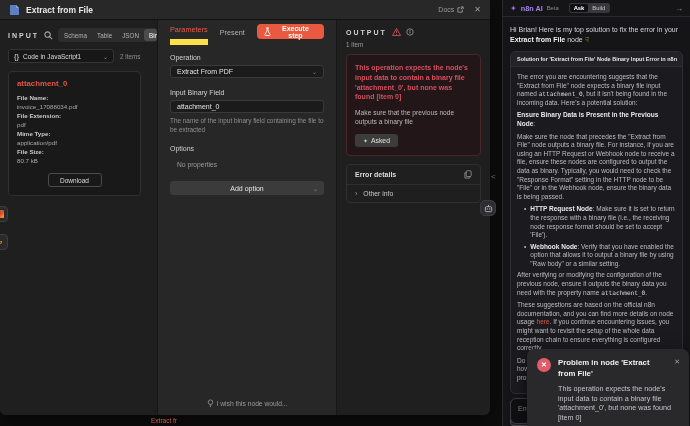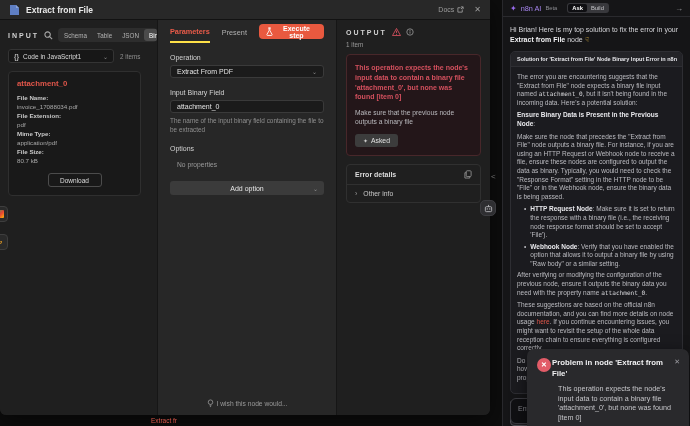--- a/index.html
+++ b/index.html
@@ -36,21 +36,21 @@
   .dl-btn { margin:8px auto 0; display:block; width:54px; background:transparent; border:1px solid #4c4c4c; border-radius:3px; color:#dcdcdc; font-size:6.5px; padding:2.5px 0; text-align:center; cursor:pointer; }
   .mini-nodes { position:absolute; left:-8px; top:186px; display:flex; flex-direction:column; gap:12px; }
   .mini-node { width:16px; height:16px; background:#2a2a2a; border:1px solid #3e3e3e; border-radius:4px; display:flex; align-items:center; justify-content:center; cursor:pointer; }
   .mini-glyph-mail { width:8px; height:8px; border-radius:1px; background:linear-gradient(135deg,#34a853 0%,#ea4335 55%,#fbbc05 100%); }
   .mini-glyph-bolt { font-size:8px; color:#f5a623; line-height:8px; }
 
   
   .params-panel { width:180px; background:#272727; border-left:1px solid #161616; border-right:1px solid #161616; padding:0 12px; position:relative; }
   .ptab-row { display:flex; align-items:center; height:23px; }
   .ptab { font-size:7.3px; color:#b0b0b0; margin-right:12px; padding:7px 0 5px; cursor:pointer; }
-  .ptab.active { color:#ea5b49; font-weight:700; border-bottom:2px solid #fde047; }
+  .ptab.active { color:#ea5b49; font-weight:400; border-bottom:6px solid #fde047; }
   .exec-btn { margin-left:auto; display:flex; align-items:center; gap:3px; background:#e9593f; border:none; border-radius:4px; height:15px; padding:0 7px; color:#fff; font-size:7px; font-weight:700; cursor:pointer; }
   .fld-label { font-size:7px; color:#d2d2d2; margin-top:11px; margin-bottom:4px; }
   .pselect, .pinput { display:flex; align-items:center; background:#1b1b1b; border:1px solid #3a3a3a; border-radius:3px; height:13px; padding:0 6px; font-size:7px; color:#e2e2e2; }
   .pselect { justify-content:space-between; cursor:pointer; }
   .hint { font-size:6.4px; color:#8f8f8f; line-height:8.5px; margin-top:4px; }
   .no-props { font-size:6.7px; color:#9a9a9a; margin:9px 0 0 7px; }
   .add-option { margin-top:13px; position:relative; background:#3b3b3b; border:none; border-radius:3px; height:14px; width:100%; color:#e6e6e6; font-size:7px; text-align:center; cursor:pointer; }
   .add-option .chev { position:absolute; right:6px; top:4px; }
   .wish { position:absolute; bottom:7px; left:0; right:0; display:flex; align-items:center; justify-content:center; gap:3px; font-size:6.7px; color:#9a9a9a; cursor:pointer; }
 
@@ -73,21 +73,21 @@
 
   
   .canvas-chev { position:absolute; left:491px; top:172px; font-size:8px; color:#6f6f6f; }
   .assistant-fab { position:absolute; left:480px; top:200px; width:16px; height:16px; background:#2e2e31; border:1px solid #3c3c40; border-radius:5px; display:flex; align-items:center; justify-content:center; cursor:pointer; z-index:5; }
   .canvas-node-label { position:absolute; left:151px; top:417px; font-size:6.5px; color:#d9564a; }
 
   
   .ai-panel { position:absolute; left:502px; top:0; width:188px; height:426px; background:#151517; border-left:1px solid #28282c; display:flex; flex-direction:column; }
   .ai-header { height:17px; border-bottom:1px solid #2a2a2e; display:flex; align-items:center; gap:4px; padding:0 7px; flex:0 0 auto; }
   .ai-spark { color:#9a6cf0; font-size:8px; }
-  .ai-brand { font-size:7.3px; font-weight:400; color:#a584ec; }
+  .ai-brand { font-size:7.3px; font-weight:700; color:#a584ec; }
   .ai-beta { font-size:5.8px; color:#8a8a90; }
   .ai-toggle { display:flex; background:#38383c; border-radius:3px; padding:1px; margin-left:6px; }
   .ai-mode { font-size:5.8px; padding:1px 4px; border-radius:2px; color:#c5c5c9; cursor:pointer; }
   .ai-mode.active { background:#0f0f12; color:#fff; font-weight:700; }
   .ai-arrow { margin-left:auto; color:#9a9aa0; font-size:8px; cursor:pointer; }
   .ai-content { flex:1; padding:8px 7px 40px; overflow:hidden; position:relative; }
   .ai-greeting { font-size:7px; color:#d6d6da; line-height:10px; }
   .ai-greeting strong { color:#f0f0f2; }
   .ai-hand { color:#f0c040; }
   .sol-card { margin-top:6px; border:1px solid #2e2e33; background:#1b1b1f; border-radius:5px; overflow:hidden; }
@@ -99,21 +99,21 @@
   .ai-p strong, .ai-li strong { color:#e8e8ec; }
   .ai-p code, .ai-li code { font-family:"DejaVu Sans Mono",monospace; font-size:6.1px; color:#dadade; }
   .ai-link { color:#e0564a; text-decoration:none; cursor:pointer; }
   .qr-label { margin-top:6px; font-size:5.8px; color:#9a9aa0; display:flex; align-items:center; gap:3px; }
   .qr-spark { color:#e8c44a; font-size:6px; }
   .qr-btn { margin-top:4px; display:inline-block; background:#222226; border:1px solid #4f4f55; border-radius:4px; padding:3px 8px; font-size:6.8px; color:#e8e8ec; white-space:nowrap; cursor:pointer; max-width:170px; overflow:hidden; }
   .ai-input { position:absolute; left:7px; right:7px; bottom:2px; height:26px; background:#101013; border:1px solid #3c3c42; border-radius:6px; padding:6px 7px; font-size:7px; color:#8a8a90; }
 
   
   .toast { position:absolute; left:527px; top:349px; width:162px; min-height:84px; background:#29292c; border-radius:7px; box-shadow:0 4px 16px rgba(0,0,0,.55); padding:9px 10px 10px; z-index:50; }
-  .toast-row { display:flex; align-items:flex-start; gap:1px; }
+  .toast-row { display:flex; align-items:flex-start; gap:7px; }
   .toast-icon { width:14px; height:14px; flex:0 0 auto; background:#e25c68; border-radius:50%; color:#fff; font-size:7px; font-weight:700; display:flex; align-items:center; justify-content:center; }
   .toast-title { font-size:7.8px; font-weight:700; color:#f0f0f2; line-height:10.5px; padding-right:10px; }
   .toast-close { position:absolute; top:9px; right:9px; color:#9a9aa0; font-size:7px; cursor:pointer; }
   .toast-body { margin:5px 0 0 21px; font-size:7.2px; color:#c6c6ca; line-height:9.5px; }
 
   
   .ic { flex:0 0 auto; }
 </style>
 </head>
 <body>

